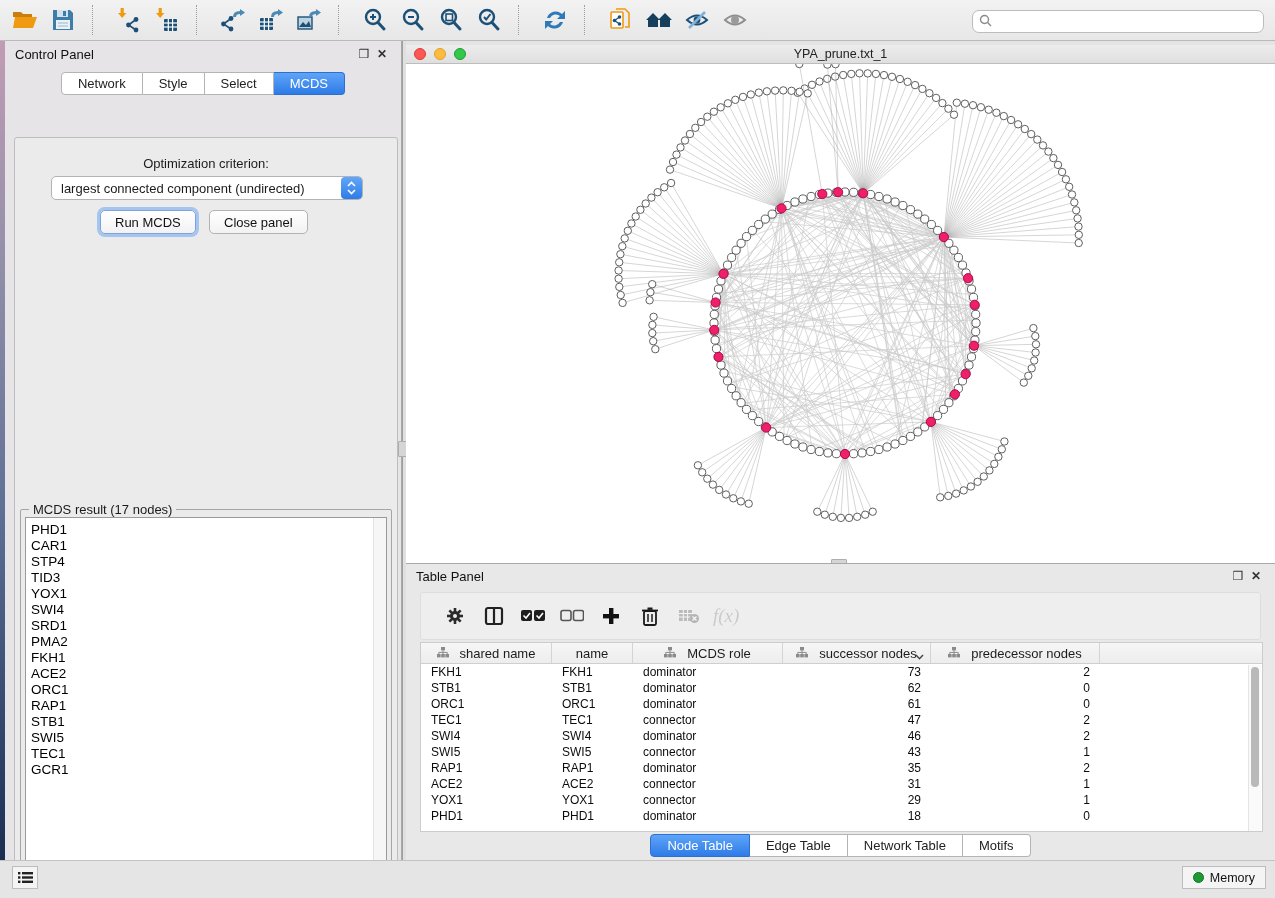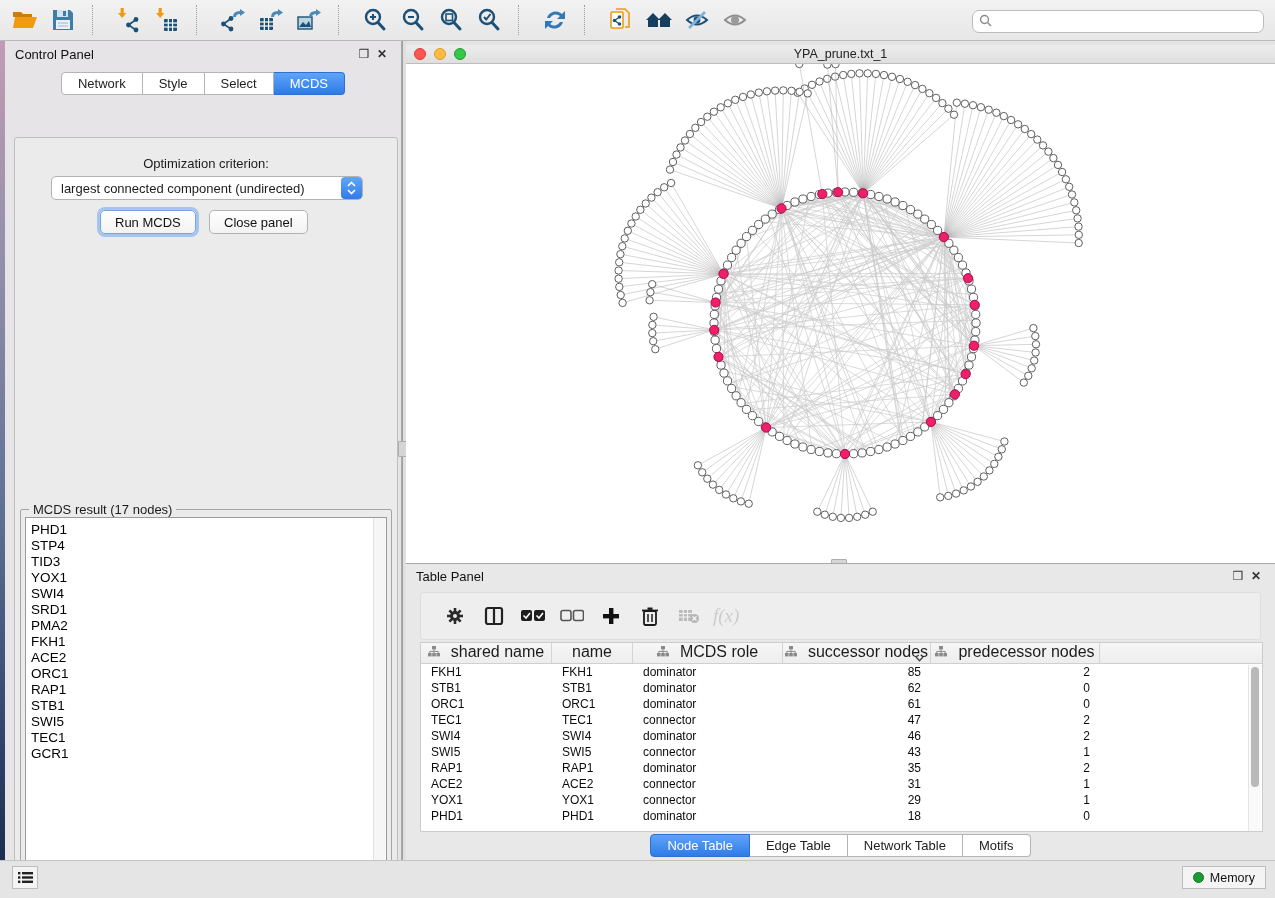--- a/index.html
+++ b/index.html
@@ -70,22 +70,22 @@
   #net-canvas { position:absolute; left:0; top:23px; width:869px; height:499px; background:#fff; }
 
   
   #table-panel { left:406px; top:563px; width:869px; height:297px; background:#e8e8e8; border-top:1px solid #a9a9a9; }
   #tp-toolbar { position:absolute; left:14px; top:28px; right:14px; height:48px; background:#eeeeee; border:1px solid #dddddd;
     border-radius:3px; display:flex; align-items:center; padding-left:14px; gap:0; }
   .ttb { width:39px; height:38px; display:flex; align-items:center; justify-content:center; }
   .ttb.disabled { opacity:.42; }
   #tp-table { position:absolute; left:14px; top:78px; width:843px; height:190px; background:#fff; border:1px solid #cccccc; overflow:hidden; }
   #thead { display:flex; height:21px; background:linear-gradient(#f6f6f6,#ededed); border-bottom:1px solid #cfcfcf; }
-  .th { display:flex; align-items:flex-start; justify-content:center; gap:11px; border-right:1px solid #d4d4d4;
-    font-size:16px; color:#1c1c1c; position:relative; }
+  .th { display:flex; align-items:center; justify-content:center; gap:11px; border-right:1px solid #d4d4d4;
+    font-size:13px; color:#1c1c1c; position:relative; }
   .th .sort { position:absolute; right:6px; top:5px; }
   .trow { display:flex; height:16px; }
   .td { font-size:12px; color:#0c0c0c; line-height:16px; padding:0 10px; white-space:nowrap; overflow:hidden; }
   .td.num { text-align:right; }
   #tbody-scroll { position:absolute; top:22px; right:1px; width:13px; height:167px; background:#fafafa; border-left:1px solid #e4e4e4; }
   #tbody-thumb { position:absolute; left:2px; top:2px; width:8px; height:120px; background:#b9b9b9; border-radius:5px; }
   #bottom-tabs { position:absolute; left:0; right:0; top:270px; display:flex; justify-content:center; }
 
   
   #status-bar { left:0; top:860px; width:1275px; height:47px; background:#e5e5e5; border-top:1px solid #c3c3c3; }
@@ -302,20 +302,21 @@
       </span>
     </div>
     <div id="opt-label" class="abs">Optimization criterion:</div>
     <button id="run-btn" class="mac-btn abs">Run MCDS</button>
     <button id="closepanel-btn" class="mac-btn abs">Close panel</button>
     <div id="mcds-group" class="abs">
       <span id="mcds-legend">MCDS result (17 nodes)</span>
       <div id="mcds-list">
         <ul id="mcds-ul">
             <li>PHD1</li>
+            <li>CAR1</li>
             <li>STP4</li>
             <li>TID3</li>
             <li>YOX1</li>
             <li>SWI4</li>
             <li>SRD1</li>
             <li>PMA2</li>
             <li>FKH1</li>
             <li>ACE2</li>
             <li>ORC1</li>
             <li>RAP1</li>
@@ -1143,21 +1144,21 @@
               </g>
             </svg></span>
           <span>predecessor nodes</span>
         </div>
       </div>
     <div id="tbody">
         <div class="trow">
           <div class="td" style="width: 131px;">FKH1</div>
           <div class="td" style="width: 81px;">FKH1</div>
           <div class="td" style="width: 150px;">dominator</div>
-          <div class="td num" style="width: 148px;">85</div>
+          <div class="td num" style="width: 148px;">73</div>
           <div class="td num" style="width: 169px;">2</div>
         </div>
         <div class="trow">
           <div class="td" style="width: 131px;">STB1</div>
           <div class="td" style="width: 81px;">STB1</div>
           <div class="td" style="width: 150px;">dominator</div>
           <div class="td num" style="width: 148px;">62</div>
           <div class="td num" style="width: 169px;">0</div>
         </div>
         <div class="trow">

